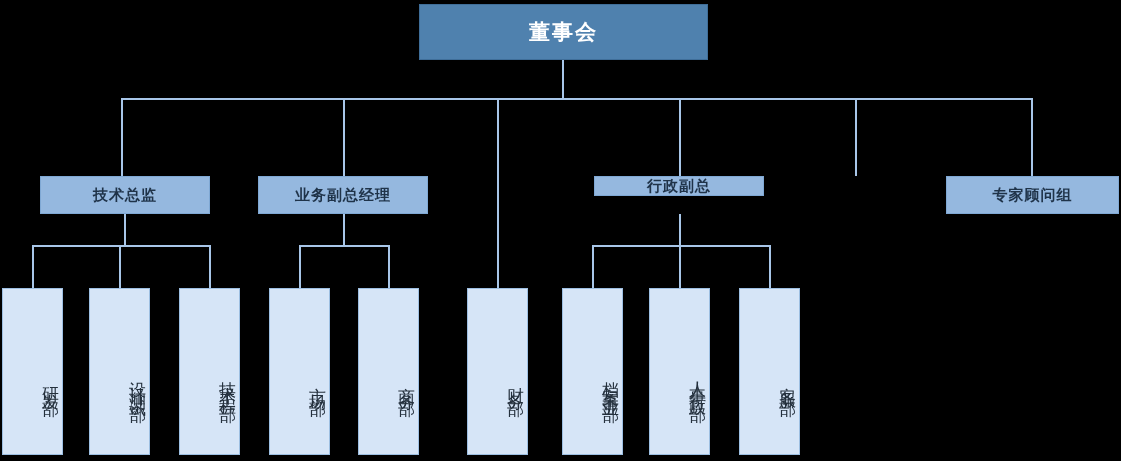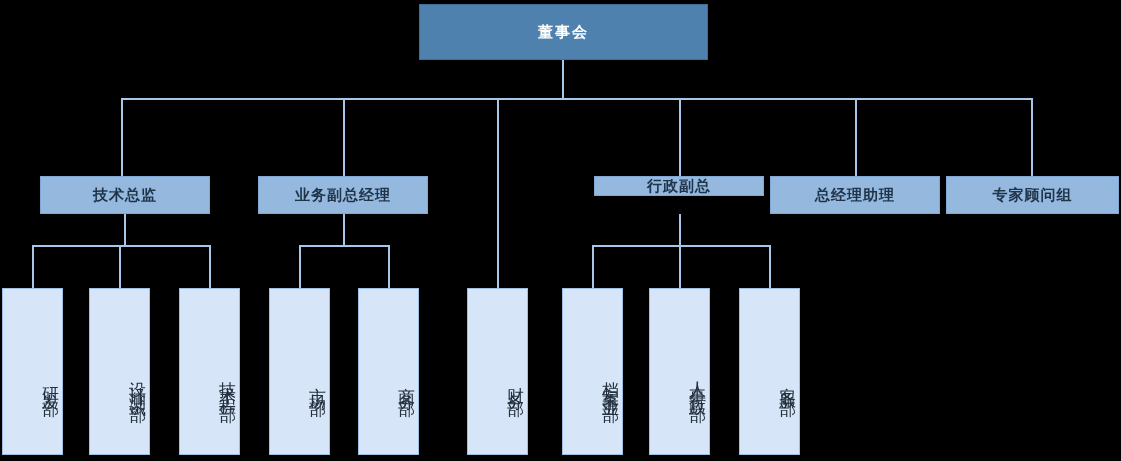--- a/index.html
+++ b/index.html
@@ -7,21 +7,21 @@
           font-family:"Liberation Sans","DejaVu Sans",sans-serif;overflow:hidden;}
 
   .conn{position:absolute;background:#A8C6E8;}
   .conn.h{height:2px;}
   .conn.v{width:2px;}
 
   .node{position:absolute;box-sizing:border-box;display:flex;
         align-items:center;justify-content:center;text-align:center;}
 
   .node.lvl1{background:#4F81AE;border:1px solid #3F6E99;color:#FFFFFF;
-             font-weight:bold;font-size:15px;letter-spacing:2px;}
+             font-weight:bold;font-size:21px;letter-spacing:2px;}
   .node.lvl2{background:#95B8DF;border:1px solid #7FA8D4;color:#1F3349;
              font-weight:bold;font-size:15px;letter-spacing:1px;}
   .node.lvl3{background:#D6E5F7;border:1px solid #9DBFE2;color:#24303D;
              font-weight:normal;font-size:17px;
              writing-mode:vertical-rl;text-orientation:upright;
              letter-spacing:6px;align-items:flex-start;padding-top:22px;}
 </style>
 </head>
 <body>
 
@@ -52,21 +52,20 @@
   <div class="conn h" style="left:592px;top:245px;width:178px;"></div>
   <div class="conn v" style="left:592px;top:245px;height:43px;"></div>
   <div class="conn v" style="left:679px;top:245px;height:43px;"></div>
   <div class="conn v" style="left:769px;top:245px;height:43px;"></div>
 
   <div class="node lvl1" style="left:419px;top:4px;width:289px;height:56px;">董事会</div>
 
   <div class="node lvl2" style="left:258px;top:176px;width:170px;height:38px;">业务副总经理</div>
   <div class="node lvl2" style="left:40px;top:176px;width:170px;height:38px;">技术总监</div>
   <div class="node lvl2" style="left:594px;top:176px;width:170px;height:20px;">行政副总</div>
-  <div class="node lvl2" style="left:770px;top:176px;width:170px;height:38px;">总经理助理</div>
   <div class="node lvl2" style="left:946px;top:176px;width:173px;height:38px;">专家顾问组</div>
 
   <div class="node lvl3" style="left:2px;top:288px;width:61px;height:167px;">研发部</div>
   <div class="node lvl3" style="left:89px;top:288px;width:61px;height:167px;">设计测试部</div>
   <div class="node lvl3" style="left:179px;top:288px;width:61px;height:167px;">技术工程部</div>
 
   <div class="node lvl3" style="left:269px;top:288px;width:61px;height:167px;">市场部</div>
   <div class="node lvl3" style="left:358px;top:288px;width:61px;height:167px;">商务部</div>
 
   <div class="node lvl3" style="left:467px;top:288px;width:61px;height:167px;">财务部</div>

